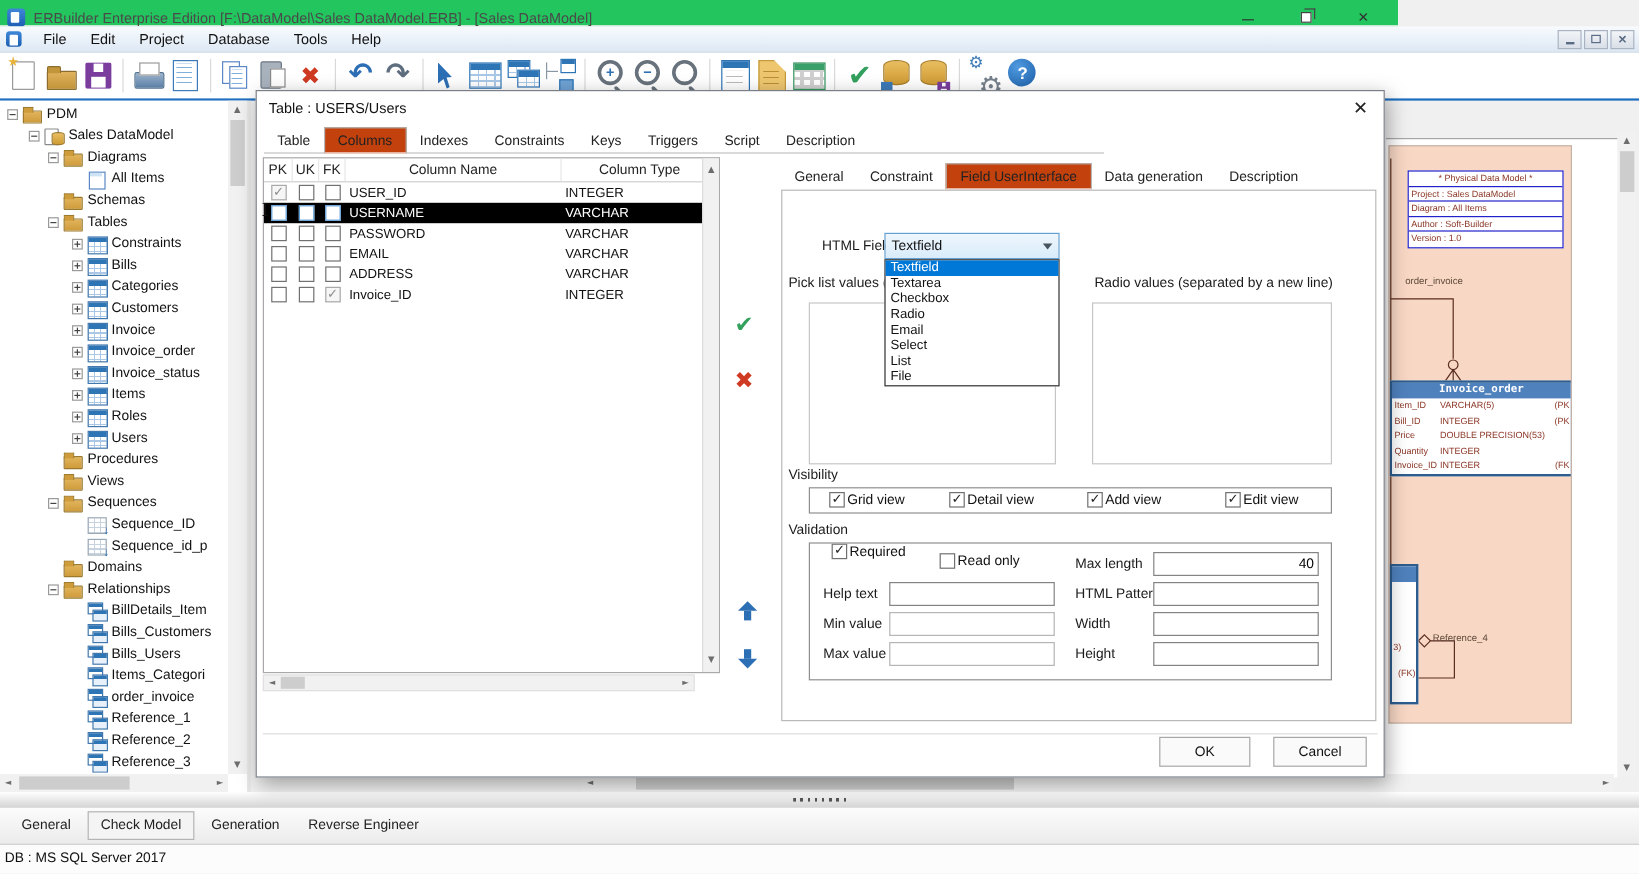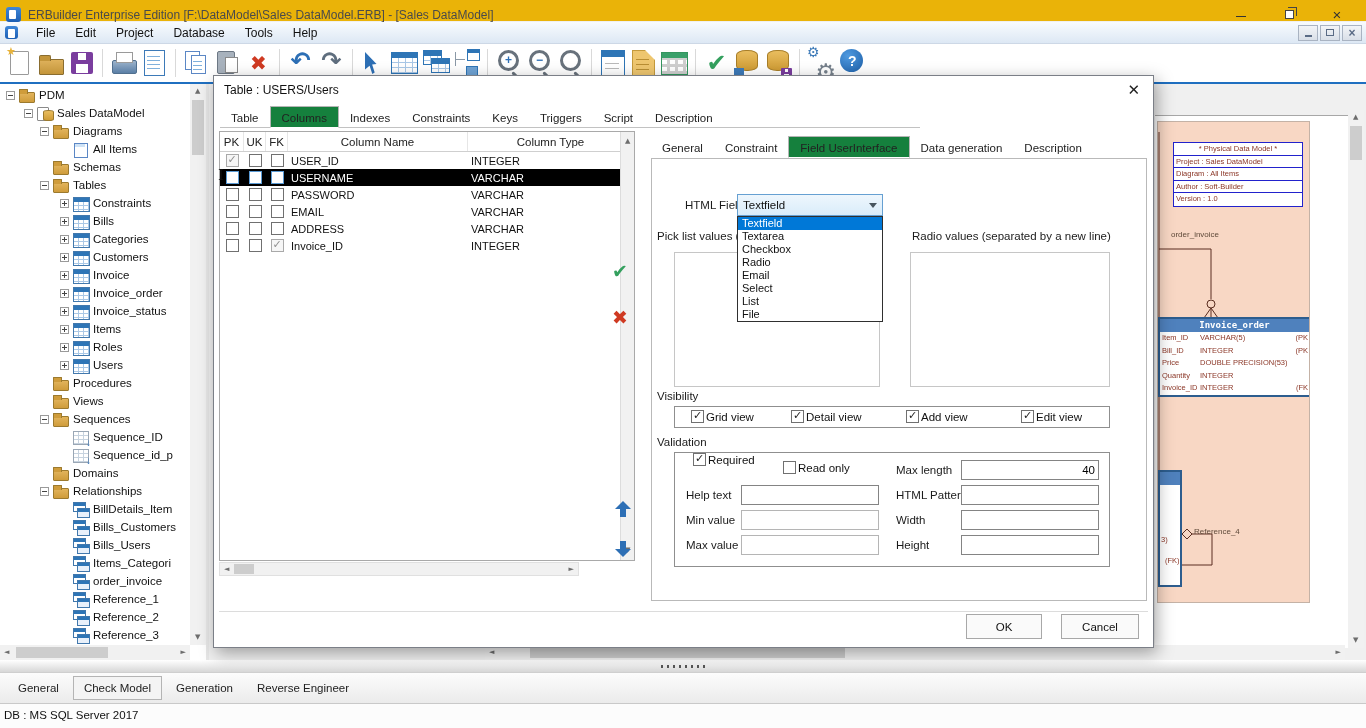--- a/index.html
+++ b/index.html
@@ -1,21 +1,21 @@
 <!DOCTYPE html>
 <html><head>
 <meta charset="utf-8">
 <style>
   *{margin:0;padding:0;box-sizing:border-box}
   html,body{width:1366px;height:728px;overflow:hidden}
   body{font-family:"Liberation Sans","DejaVu Sans",sans-serif;font-size:11.5px;color:#1b1b1b;background:#f0f0f0}
   #screen{position:relative;width:1366px;height:728px;background:#f0f0f0;overflow:hidden}
 
   
-  #titlebar{position:absolute;left:0;top:0;width:1366px;height:22px;background:#eab308;display:flex;align-items:center;padding:8px 14px 0 6px;border-bottom:1px solid #f0f0f0}
+  #titlebar{position:absolute;left:0;top:0;width:1165px;height:22px;background:#22c55e;display:flex;align-items:center;padding:8px 14px 0 6px;border-bottom:1px solid #f0f0f0}
   .app-icon{width:15px;height:15px;background:linear-gradient(#3f87d8,#1d5fb4);border-radius:3px;position:relative;flex:none}
   .app-icon::after{content:"";position:absolute;left:3px;top:3px;width:7px;height:9px;background:#fff;border-radius:1px}
   .app-icon.small{width:13px;height:13px}
   #title-text{margin-left:7px;color:#4a4a4a;font-size:12px;white-space:nowrap}
   #caption-buttons{margin-left:auto;display:flex;gap:18px}
   .cap-btn{width:30px;height:20px;display:inline-flex;align-items:center;justify-content:center;cursor:default}
   .cap-min{width:10px;height:1px;background:#333;margin-top:4px}
   .cap-res{width:9px;height:9px;border:1px solid #444;background:#fff;position:relative}
   .cap-res::before{content:"";position:absolute;left:2px;top:-4px;width:8px;height:8px;border:1px solid #444;border-left:none;border-bottom:none}
   .cap-x{font-size:15px;color:#333;line-height:1}
@@ -132,23 +132,23 @@
   #pt2{left:5px;top:84px}
   #mdi-vscroll{left:1348px;top:26px;width:16px;height:538px}
   #mdi-hscroll{left:485px;top:561px;width:860px;height:15px}
 
   
   #dialog{position:absolute;left:213px;top:75px;width:941px;height:573px;background:#fff;border:1px solid #7b7f87;box-shadow:3px 5px 16px rgba(0,0,0,.35);z-index:20}
   #dlg-title{position:absolute;left:10px;top:7px;font-size:12px;color:#111}
   #dlg-close{position:absolute;right:13px;top:5px;font-size:15px;color:#222;cursor:default}
   .tabrow{display:flex;align-items:flex-end;border-bottom:1px solid #c2c2c2}
   .tab{padding:4px 11px 3px;font-size:11.5px;color:#222}
-  .tab.active{border:1px solid #b5b5b5;border-bottom:1px solid #fff;background:#15803d;margin-bottom:-1px;padding-top:5px}
+  .tab.active{border:1px solid #b5b5b5;border-bottom:1px solid #fff;background:#c2410c;margin-bottom:-1px;padding-top:5px}
   #dlg-tabs{position:absolute;left:6px;top:30px;width:700px}
-  #grid{position:absolute;left:5px;top:55px;width:416px;height:430px;border:1px solid #a9a9a9;background:#fff}
+  #grid{position:absolute;left:5px;top:55px;width:381px;height:430px;border:1px solid #a9a9a9;background:#fff}
   .ghead{display:flex;height:20px;border-bottom:1px solid #cfcfcf}
   .gh{display:flex;align-items:center;justify-content:center;font-size:11.5px;color:#222;border-right:1px solid #e6e6e6}
   .cpk{width:24px}.cuk{width:22px}.cfk{width:22px}.cname{width:180px}.ctype{flex:1}
   #grid-body{position:absolute;left:0;top:20px;right:14px;bottom:0;overflow:hidden}
   .grow{display:flex;height:17px;align-items:center}
   .grow .gcell{display:flex;align-items:center;height:17px}
   .grow .cname,.grow .ctype{font-size:11px;color:#111;padding-left:3px;justify-content:flex-start}
   .grow .cpk,.grow .cuk,.grow .cfk{justify-content:center}
   .grow.sel{background:#000000}
   .grow.sel .cname,.grow.sel .ctype{color:#fff}

